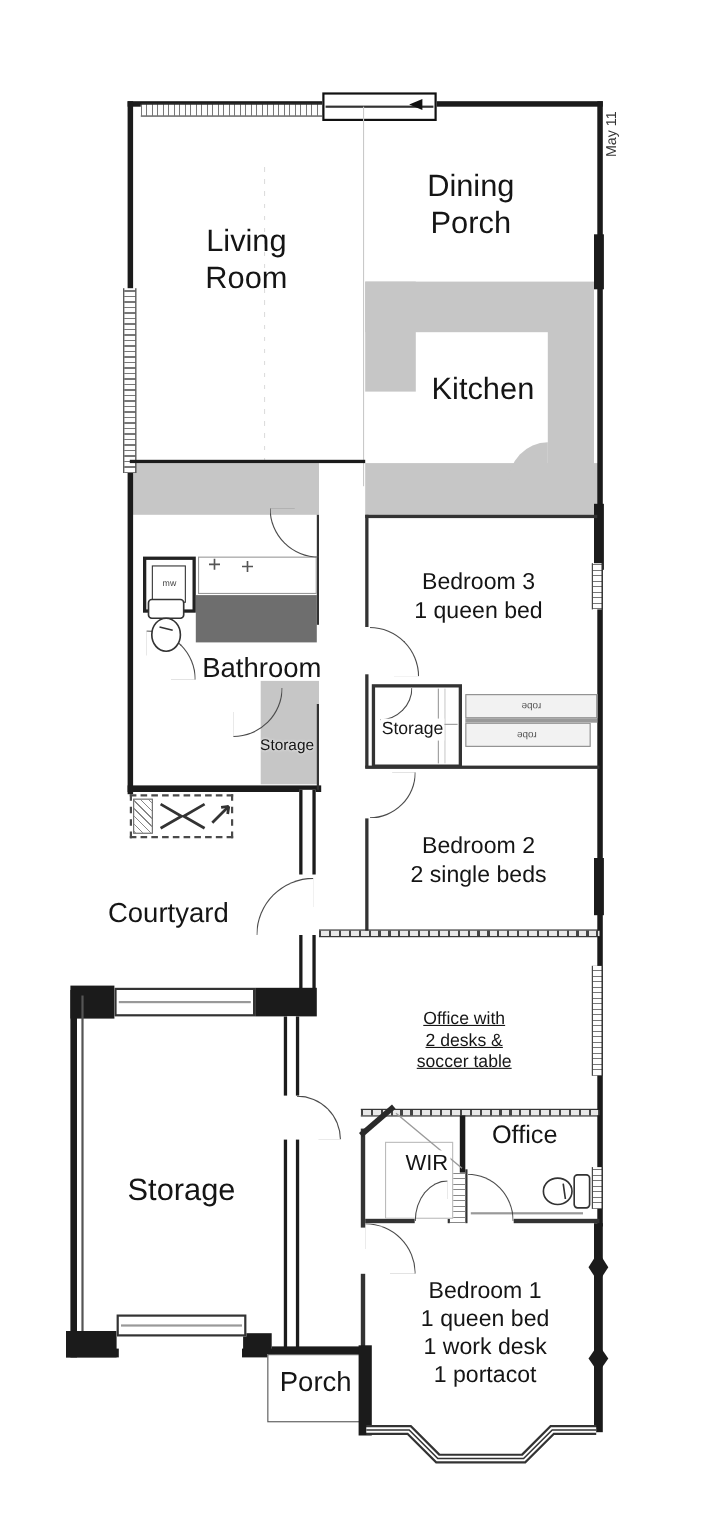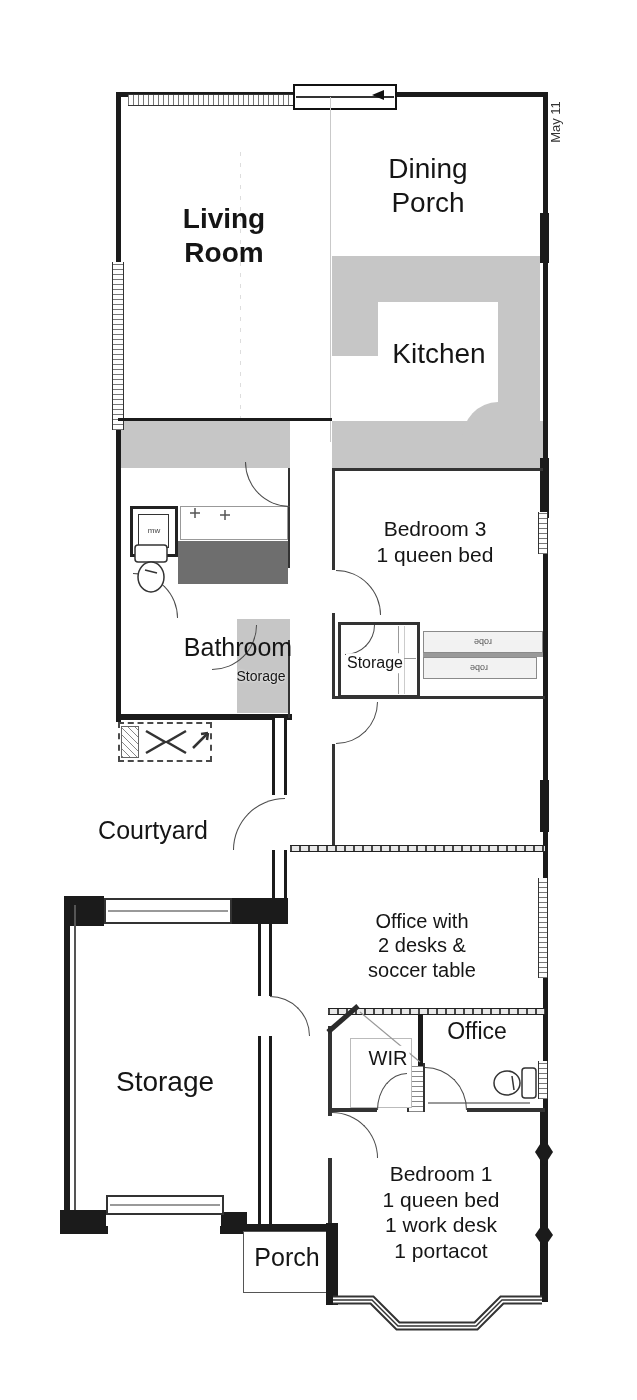--- a/index.html
+++ b/index.html
@@ -170,32 +170,34 @@
       <path d="M333,1300 L372,1300 L398,1326 L476,1326 L502,1300 L542,1300" stroke="#fff" stroke-width="5"></path>
       <path d="M333,1300 L372,1300 L398,1326 L476,1326 L502,1300 L542,1300" stroke="#333" stroke-width="1.4"></path>
     </g>
 
     <g fill="#1b1b1b">
       <path d="M544,1138 l9,14 -9,14 -9,-14 z"></path>
       <path d="M544,1222 l9,13 -9,13 -9,-13 z"></path>
     </g>
   </svg>
 
-  <div class="lbl" style="left:224px;top:236px;font-size:28px;font-weight:bold;">Living
+  <div class="lbl" style="left:224px;top:236px;font-size:28px;">Living
 Room</div>
   <div class="lbl" style="left:428px;top:186px;font-size:28px;">Dining
 Porch</div>
   <div class="lbl" style="left:439px;top:354px;font-size:28px;text-align:center;">Kitchen</div>
-  <div class="lbl" style="left:238px;top:608px;font-size:25px;margin-top:39px;">Bathroom</div>
+  <div class="lbl" style="left:238px;top:608px;font-size:25px;">Bathroom</div>
   <div class="lbl" style="left:261px;top:677px;font-size:14px;text-shadow:0 0 3px #fff;">Storage</div>
   <div class="lbl" style="left:435px;top:542px;font-size:21px;">Bedroom 3
 1 queen bed</div>
   <div class="lbl" style="left:375px;top:663px;font-size:16px;background:#fff;padding:0 1px;">Storage</div>
+  <div class="lbl" style="left:435px;top:782px;font-size:21px;">Bedroom 2
+2 single beds</div>
   <div class="lbl" style="left:153px;top:830px;font-size:25px;text-align:right;">Courtyard</div>
-  <div class="lbl" style="left:422px;top:946px;font-size:20px;">Office with
+  <div class="lbl" style="left:422px;top:946px;font-size:16px;text-decoration:underline;">Office with
 2 desks &amp;
 soccer table</div>
   <div class="lbl" style="left:165px;top:1082px;font-size:28px;">Storage</div>
   <div class="lbl" style="left:388px;top:1058px;font-size:20px;background:#fff;padding:0 2px;">WIR</div>
   <div class="lbl" style="left:477px;top:1031px;font-size:23px;">Office</div>
   <div class="lbl" style="left:441px;top:1212px;font-size:21px;">Bedroom 1
 1 queen bed
 1 work desk
 1 portacot</div>
   <div class="lbl" style="left:287px;top:1257px;font-size:25px;">Porch</div>

